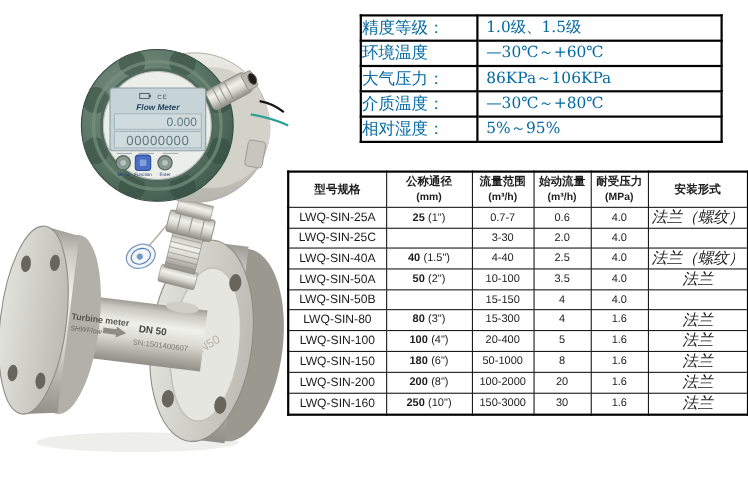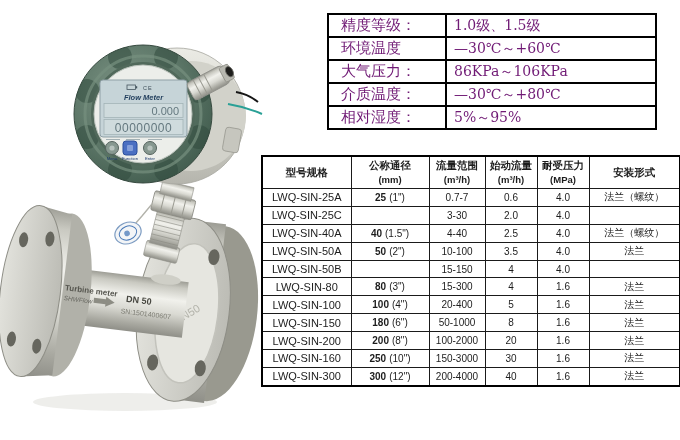--- a/index.html
+++ b/index.html
@@ -3,35 +3,35 @@
 <meta charset="utf-8">
 <style>
   html,body{margin:0;padding:0;background:#fff;}
   .stage{position:relative;width:680px;height:440px;background:#ffffff;overflow:hidden;
          font-family:"Liberation Sans",sans-serif;color:#111;}
   
   .photo{position:absolute;left:0;top:0;width:300px;height:440px;}
   
   .env-table{position:absolute;left:327px;top:13px;width:330px;border-collapse:collapse;
              font-family:"DejaVu Serif","Liberation Serif",serif;}
-  .env-table td{border:2px solid #000;height:21px;padding:0 0 0 12px;font-size:14px;
-                line-height:21px;white-space:nowrap;color:#701a75;}
+  .env-table td{border:2px solid #000;height:21px;padding:0 0 0 0;font-size:14px;
+                line-height:21px;white-space:nowrap;color:#0369a1;}
   .env-table td.lbl{width:104px;font-size:15px;}
   .env-table td.val{padding-left:7px;}
   
   .model-table{position:absolute;left:261px;top:155px;width:418px;border-collapse:collapse;
                table-layout:fixed;font-size:10px;}
   .model-table td,.model-table th{border:1px solid #1a1a1a;text-align:center;
                vertical-align:middle;padding:0;overflow:hidden;white-space:nowrap;color:#1c1c1c;}
   .model-table th{height:31px;font-size:10.5px;font-weight:bold;line-height:1.25;}
   .model-table th .unit{font-size:9.5px;}
   .model-table td{height:16.9px;}
   .model-table{border:2px solid #000;}
   .model-table td.model{font-size:11px;}
-  .model-table td.install{font-size:10px;}
+  .model-table td.install{font-size:14px;font-style:italic;}
   .model-table b.dn{font-weight:bold;margin-right:3px;}
   
   .photo text{font-family:"Liberation Sans",sans-serif;}
   .lcd-digits{font-family:"DejaVu Sans Mono","Liberation Mono",monospace;}
 </style>
 </head>
 <body>
 
 <div class="stage">
 
@@ -286,24 +286,16 @@
         <td class="install">法兰</td>
       </tr>
       <tr>
         <td class="model">LWQ-SIN-160</td>
         <td><b class="dn">250</b><span>(10")</span></td>
         <td>150-3000</td>
         <td>30</td>
         <td>1.6</td>
         <td class="install">法兰</td>
       </tr>
-      <tr>
-        <td class="model">LWQ-SIN-300</td>
-        <td><b class="dn">300</b><span>(12")</span></td>
-        <td>200-4000</td>
-        <td>40</td>
-        <td>1.6</td>
-        <td class="install">法兰</td>
-      </tr>
     </tbody>
   </table>
 
 </div>
 
 </body></html>

